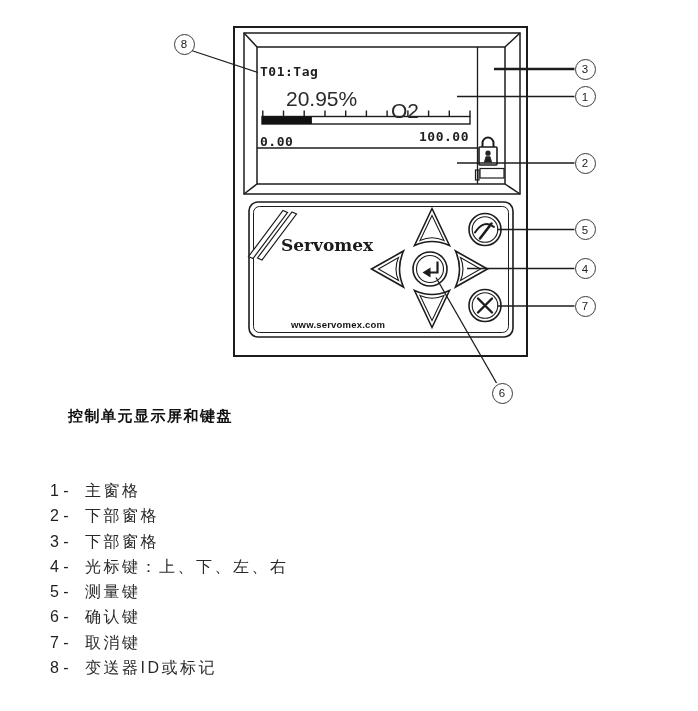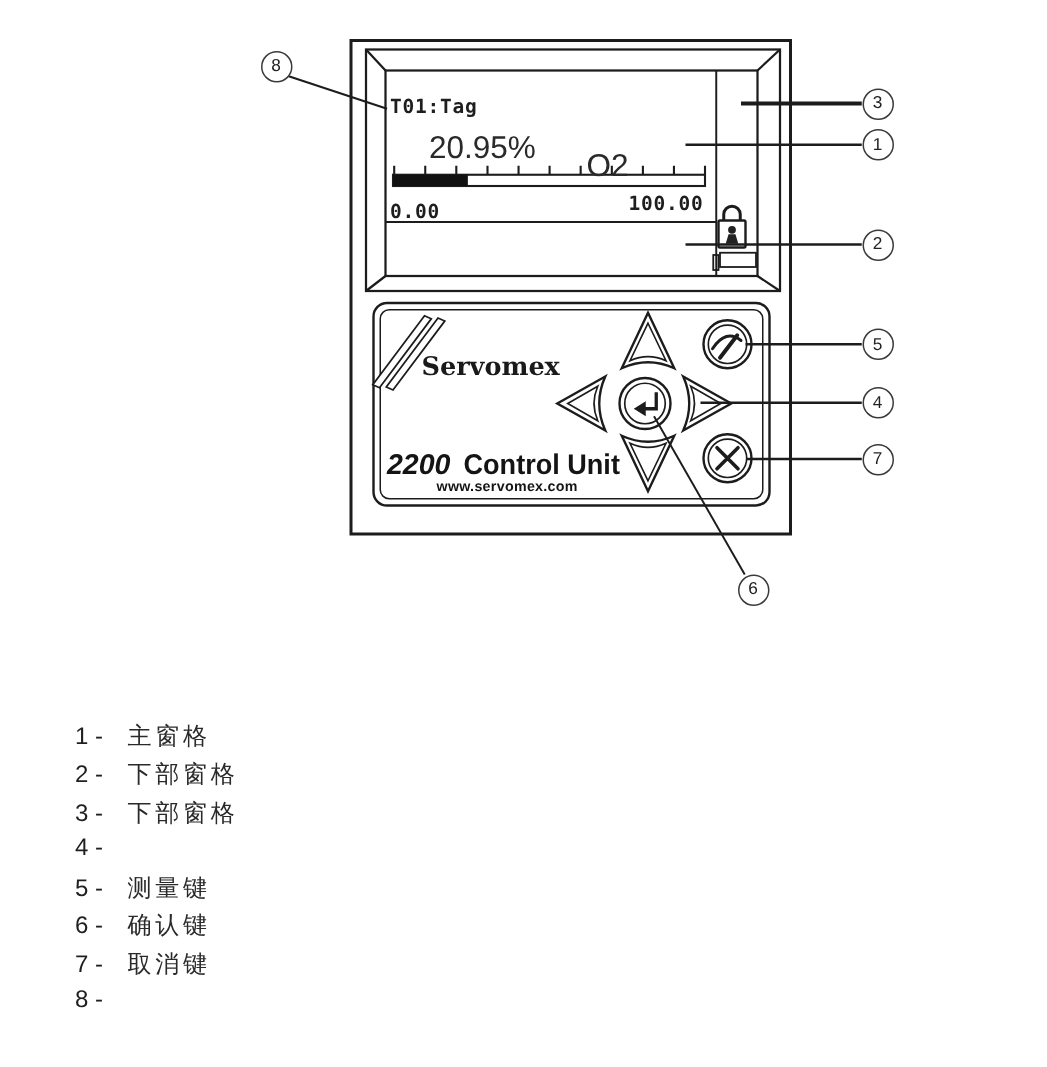--- a/index.html
+++ b/index.html
@@ -122,59 +122,61 @@
     </g>
   </svg>
 
   <div class="t mono" style="left:260px;top:64px;">T01:Tag</div>
   <div class="t reading" style="left:286px;top:87px;">20.95%</div>
   <div class="t reading" style="left:391px;top:99px;">O2</div>
   <div class="t mono" style="left:260px;top:134px;">0.00</div>
   <div class="t mono" style="left:418px;top:129px;width:52px;text-align:center;">100.00</div>
 
   <div class="t brand" style="left:281px;top:235px;text-align:center;">Servomex</div>
-  <div class="t model-line" style="left:258px;top:300px;"><span class="model-num">2200</span><span class="model-name">Control Unit</span></div>
   <div class="t url" style="left:291px;top:319px;">www.servomex.com</div>
 
   <div class="callout" style="left:173.5px;top:33.5px;">8</div>
   <div class="callout" style="left:574.5px;top:58.5px;">3</div>
   <div class="callout" style="left:574.5px;top:86px;">1</div>
   <div class="callout" style="left:574.5px;top:152.5px;">2</div>
   <div class="callout" style="left:574.5px;top:219px;">5</div>
   <div class="callout" style="left:574.5px;top:258px;">4</div>
   <div class="callout" style="left:574.5px;top:295.5px;">7</div>
   <div class="callout" style="left:491.5px;top:382.5px;">6</div>
 
+  <div class="caption">控制单元显示屏和键盘</div>
 
   <ol class="legend">
     <li>
         <span class="num">1 -</span>
         <span class="lbl">主窗格</span>
       </li>
     <li>
         <span class="num">2 -</span>
         <span class="lbl">下部窗格</span>
       </li>
     <li>
         <span class="num">3 -</span>
         <span class="lbl">下部窗格</span>
       </li>
     <li>
         <span class="num">4 -</span>
+        <span class="lbl">光标键：上、下、左、右</span>
       </li>
     <li>
         <span class="num">5 -</span>
         <span class="lbl">测量键</span>
       </li>
     <li>
         <span class="num">6 -</span>
         <span class="lbl">确认键</span>
       </li>
     <li>
         <span class="num">7 -</span>
         <span class="lbl">取消键</span>
       </li>
     <li>
         <span class="num">8 -</span>
+        <span class="lbl">变送器ID或标记</span>
       </li>
   </ol>
 
 </div>
 
 </body></html>

